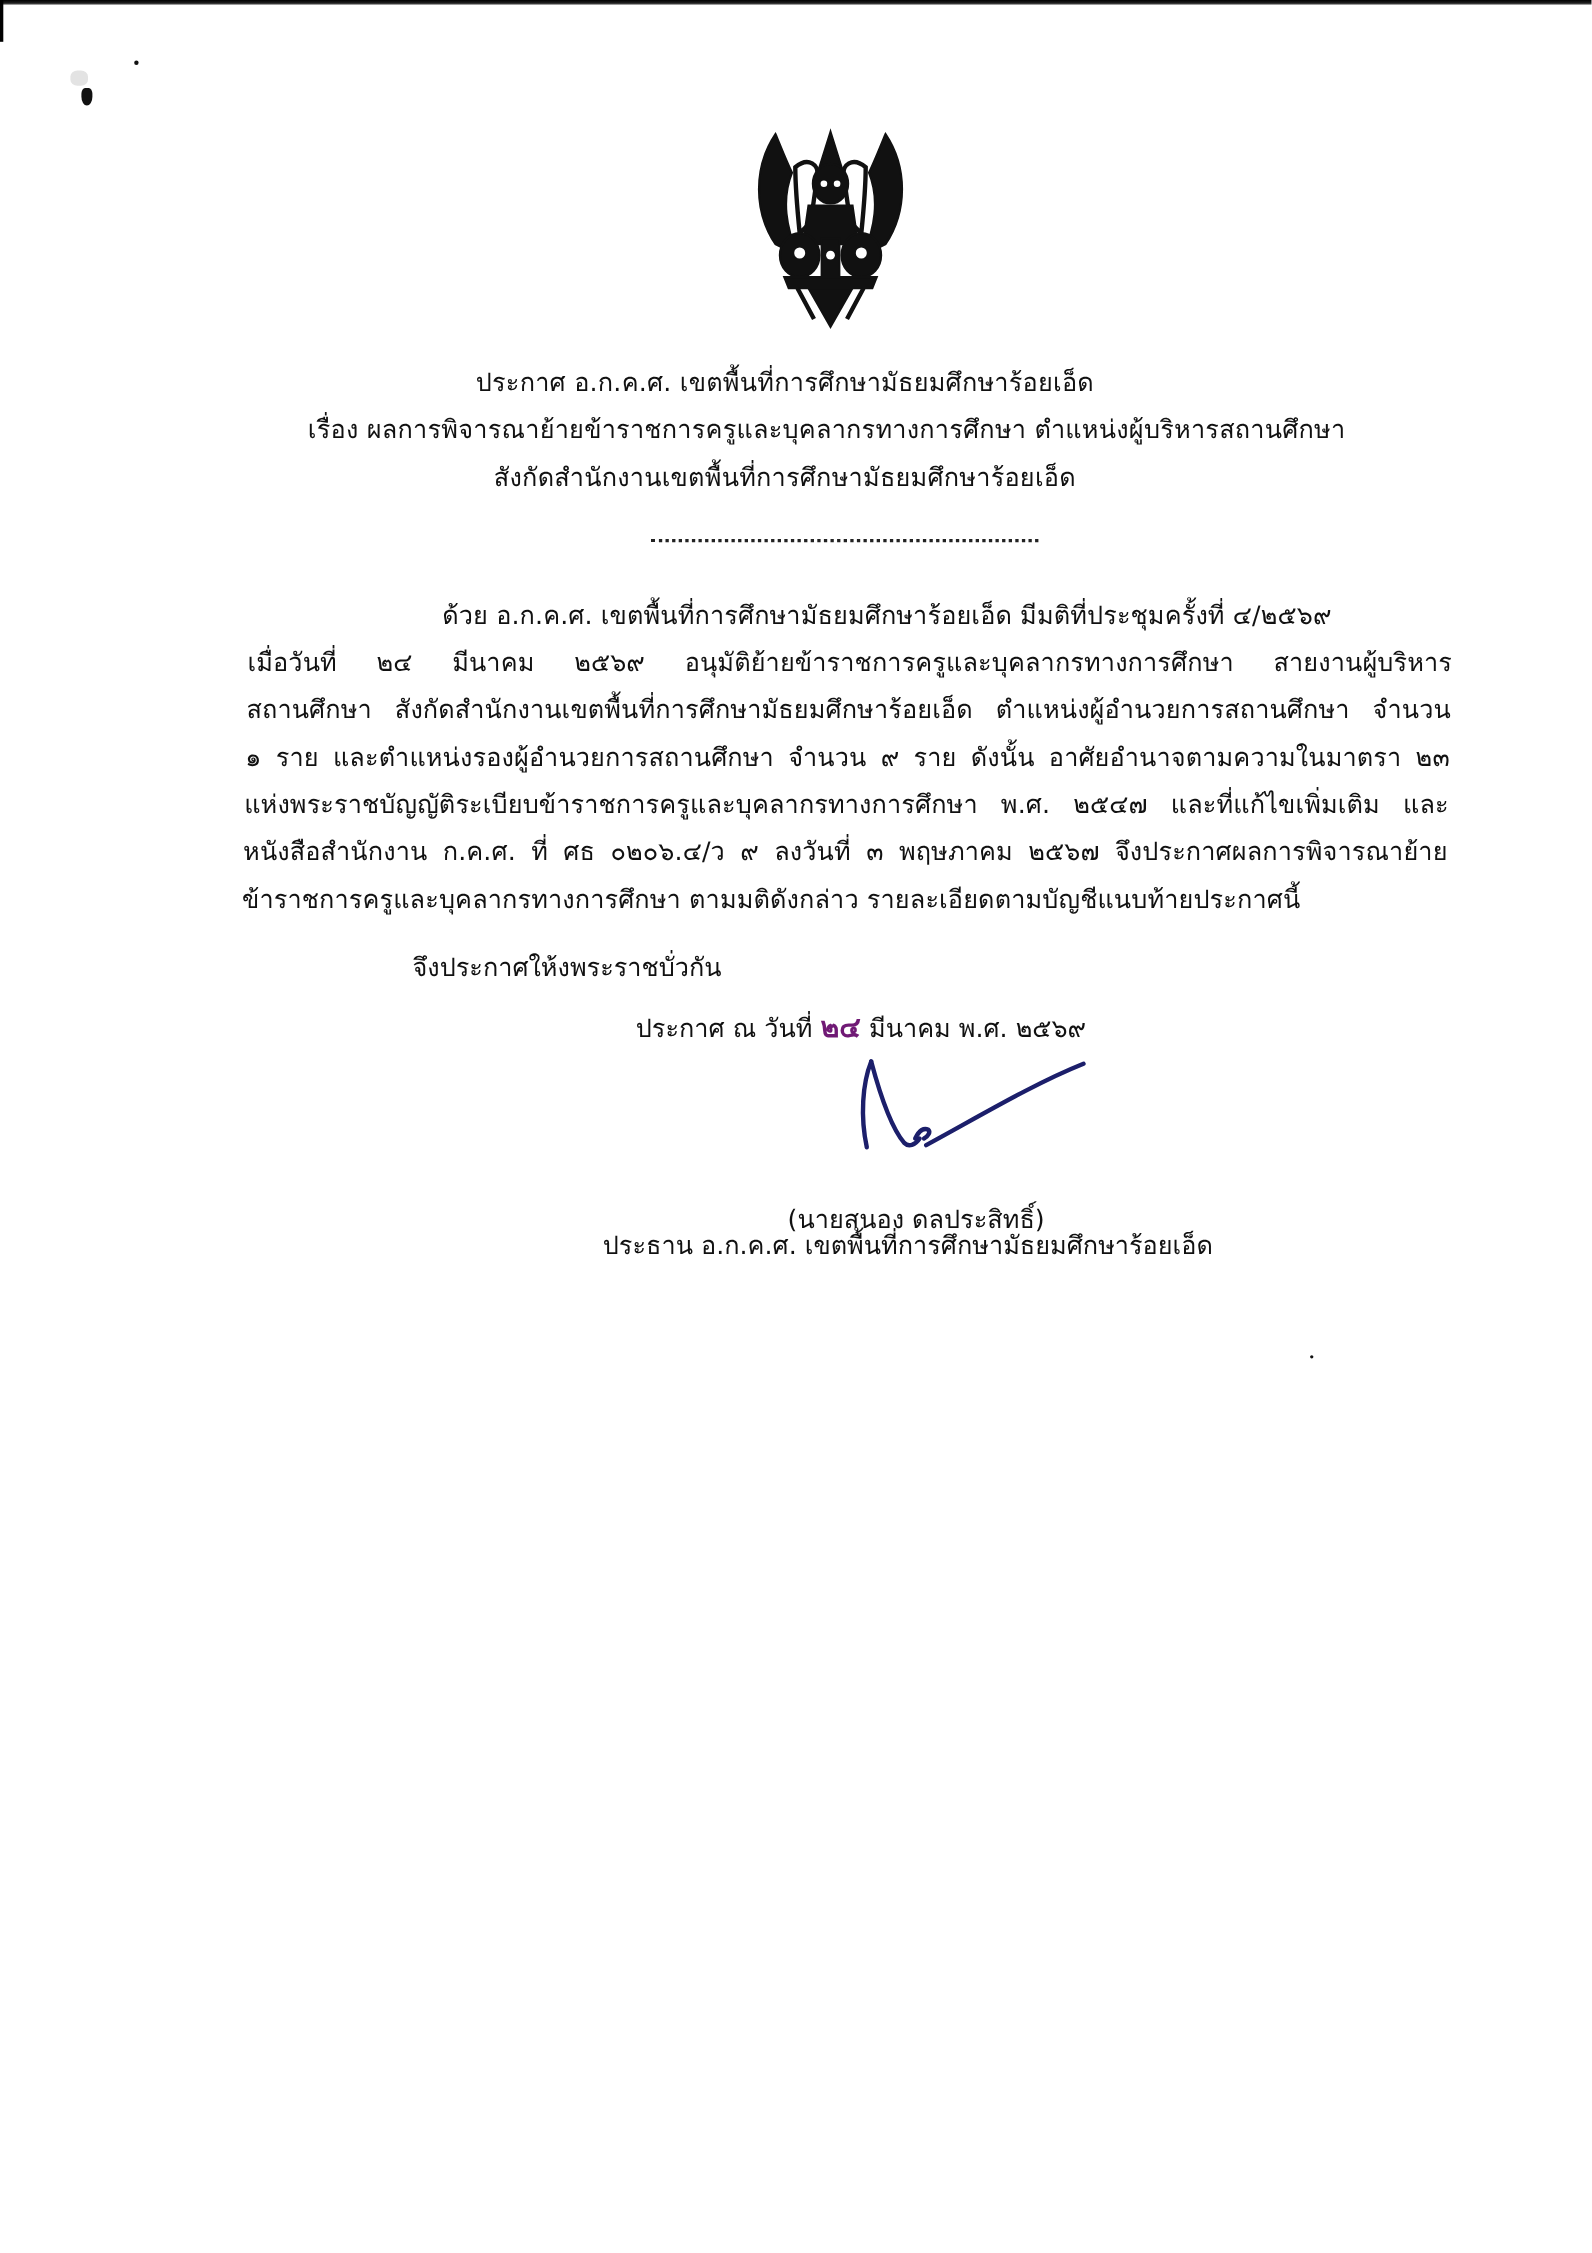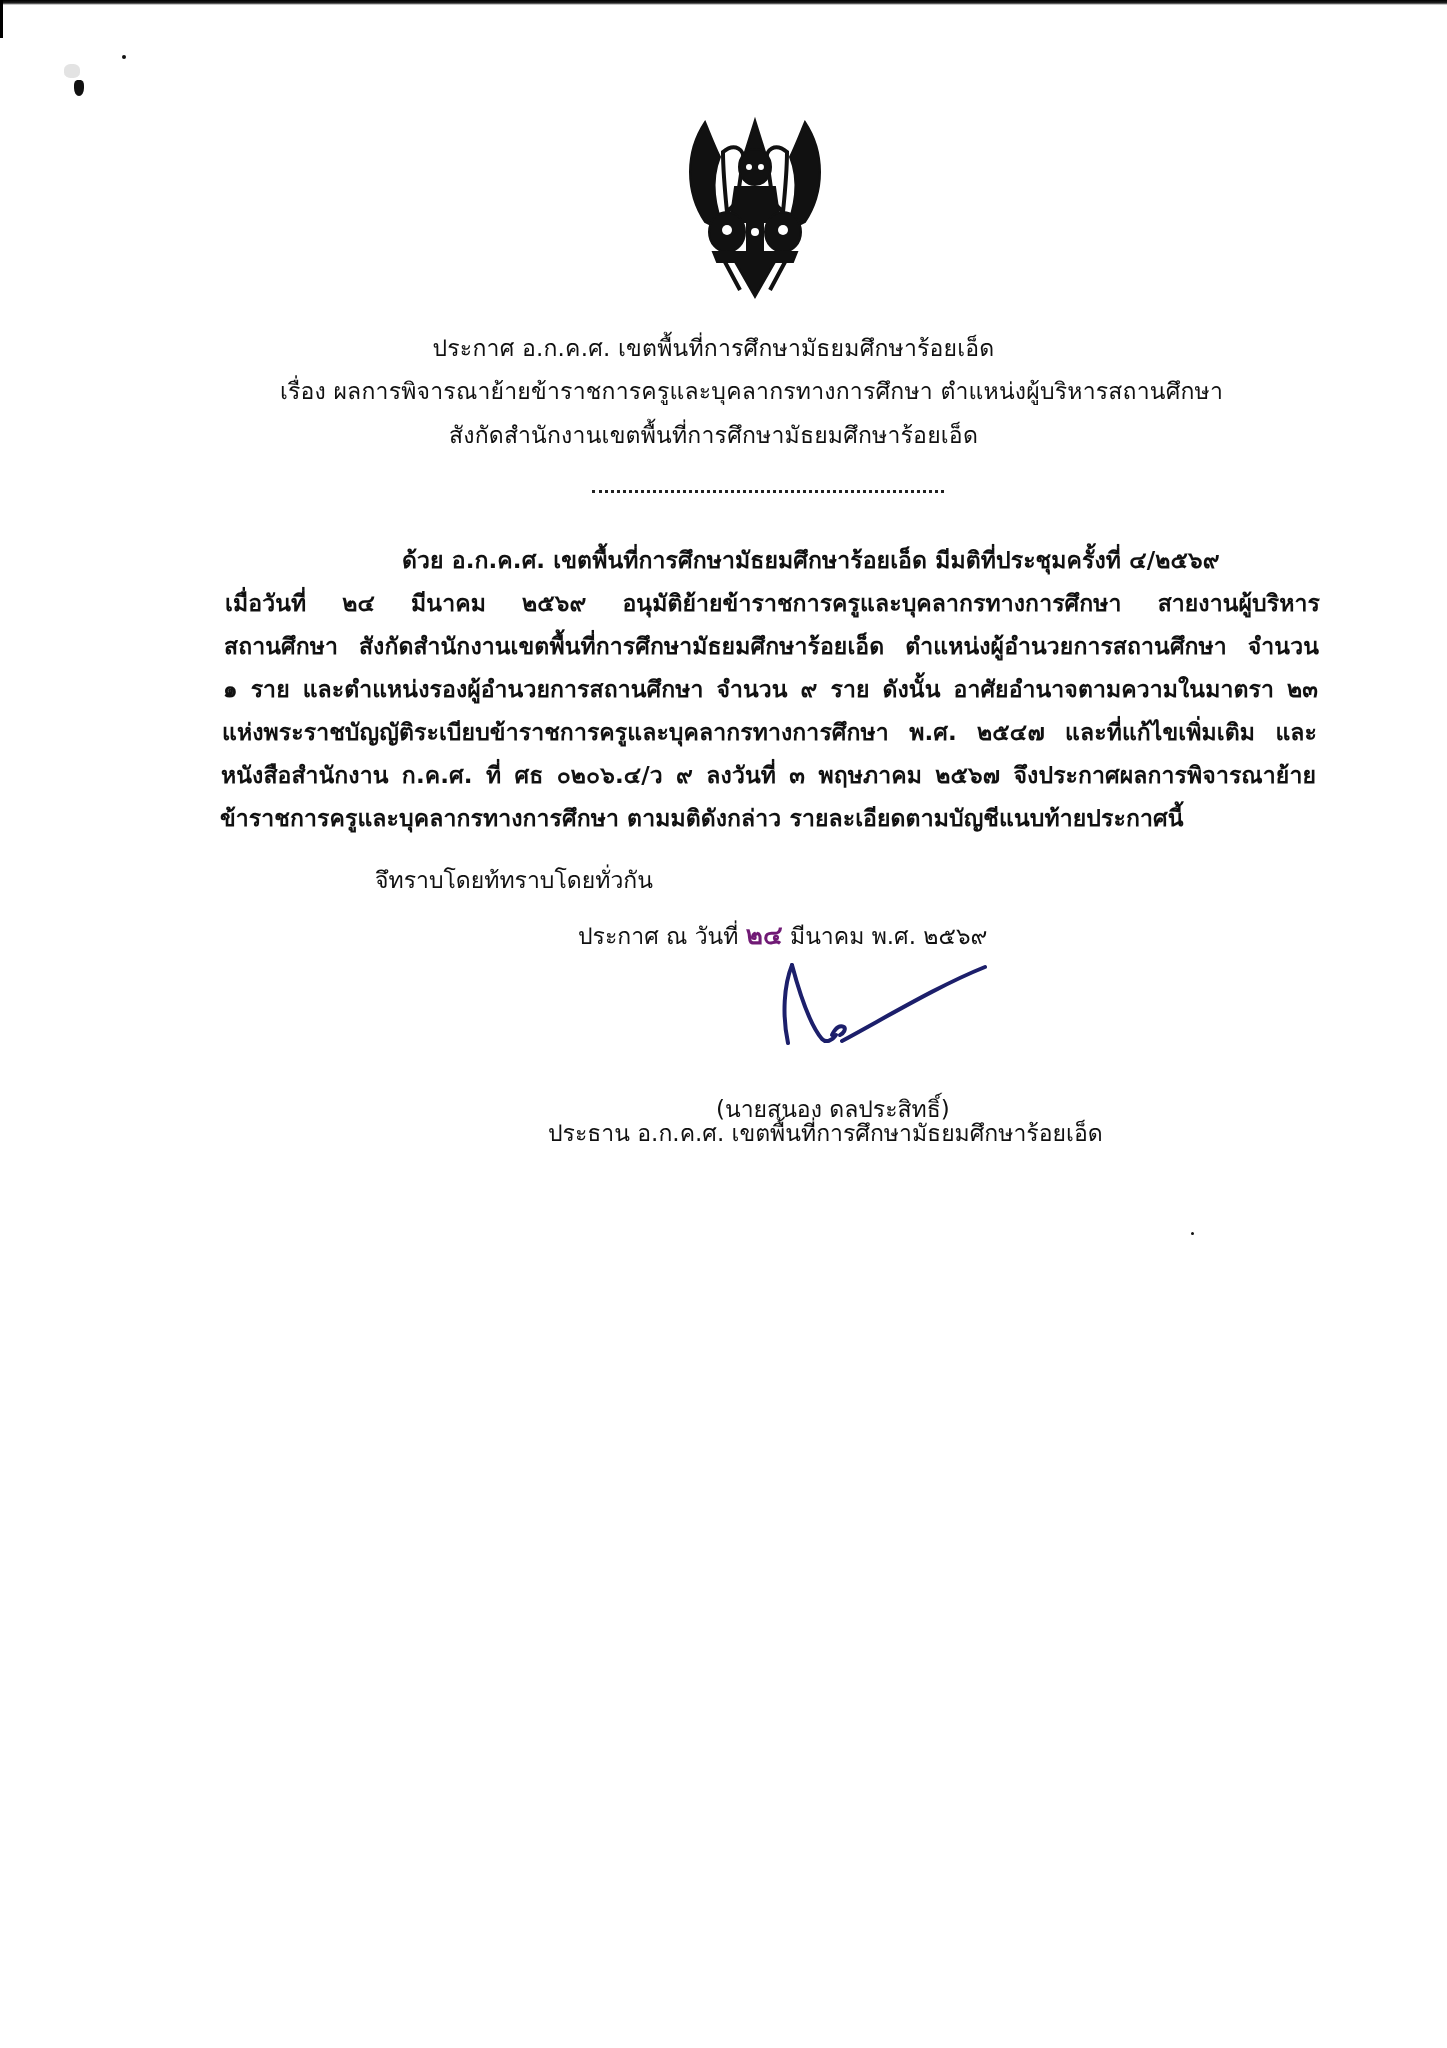--- a/index.html
+++ b/index.html
@@ -66,21 +66,20 @@
       height: 0;
       border-top: 3px dotted #222;
     }
 
     .body-line {
       position: absolute;
       font-size: 23px;
       line-height: 30px;
       white-space: nowrap;
       letter-spacing: 0.1px;
-      font-weight: bold;
     }
     .just {
       text-align: justify;
       text-align-last: justify;
       width: 1095px;
     }
 
     .signature {
       position: absolute;
       left: 780px;
@@ -150,21 +149,21 @@
 <div class="dotted-rule"></div>
 
 <div class="body-line" style="left:402px; top:545px;">ด้วย อ.ก.ค.ศ. เขตพื้นที่การศึกษามัธยมศึกษาร้อยเอ็ด มีมติที่ประชุมครั้งที่ ๔/๒๕๖๙</div>
 <div class="body-line just" style="left:225px; top:588px;">เมื่อวันที่ ๒๔ มีนาคม ๒๕๖๙ อนุมัติย้ายข้าราชการครูและบุคลากรทางการศึกษา สายงานผู้บริหาร</div>
 <div class="body-line just" style="left:224px; top:631px;">สถานศึกษา สังกัดสำนักงานเขตพื้นที่การศึกษามัธยมศึกษาร้อยเอ็ด ตำแหน่งผู้อำนวยการสถานศึกษา จำนวน</div>
 <div class="body-line just" style="left:223px; top:674px;">๑ ราย และตำแหน่งรองผู้อำนวยการสถานศึกษา จำนวน ๙ ราย ดังนั้น อาศัยอำนาจตามความในมาตรา ๒๓</div>
 <div class="body-line just" style="left:222px; top:717px;">แห่งพระราชบัญญัติระเบียบข้าราชการครูและบุคลากรทางการศึกษา พ.ศ. ๒๕๔๗ และที่แก้ไขเพิ่มเติม และ</div>
 <div class="body-line just" style="left:221px; top:760px;">หนังสือสำนักงาน ก.ค.ศ. ที่ ศธ ๐๒๐๖.๔/ว ๙ ลงวันที่ ๓ พฤษภาคม ๒๕๖๗ จึงประกาศผลการพิจารณาย้าย</div>
 <div class="body-line" style="left:220px; top:803px;">ข้าราชการครูและบุคลากรทางการศึกษา ตามมติดังกล่าว รายละเอียดตามบัญชีแนบท้ายประกาศนี้</div>
 
-<div class="closing" style="left:375px; top:865px;">จึทราบโดยท้ทราบโดยทั่วกัน</div>
+<div class="closing" style="left:375px; top:865px;">จึงประกาศให้งพระราชบั่วกัน</div>
 
 <div class="closing" style="left:578px; top:920px;">
   <span>ประกาศ  ณ  วันที่</span>
   <span class="handwritten-day">๒๔</span>
   <span>มีนาคม  พ.ศ. ๒๕๖๙</span>
 </div>
 
 <svg class="signature" viewBox="0 0 220 100" xmlns="http://www.w3.org/2000/svg">
   <g fill="none" stroke="#1c1f6b" stroke-width="4" stroke-linecap="round" stroke-linejoin="round">
     <path d="M8 88 C2 60, 4 30, 12 10"></path>

